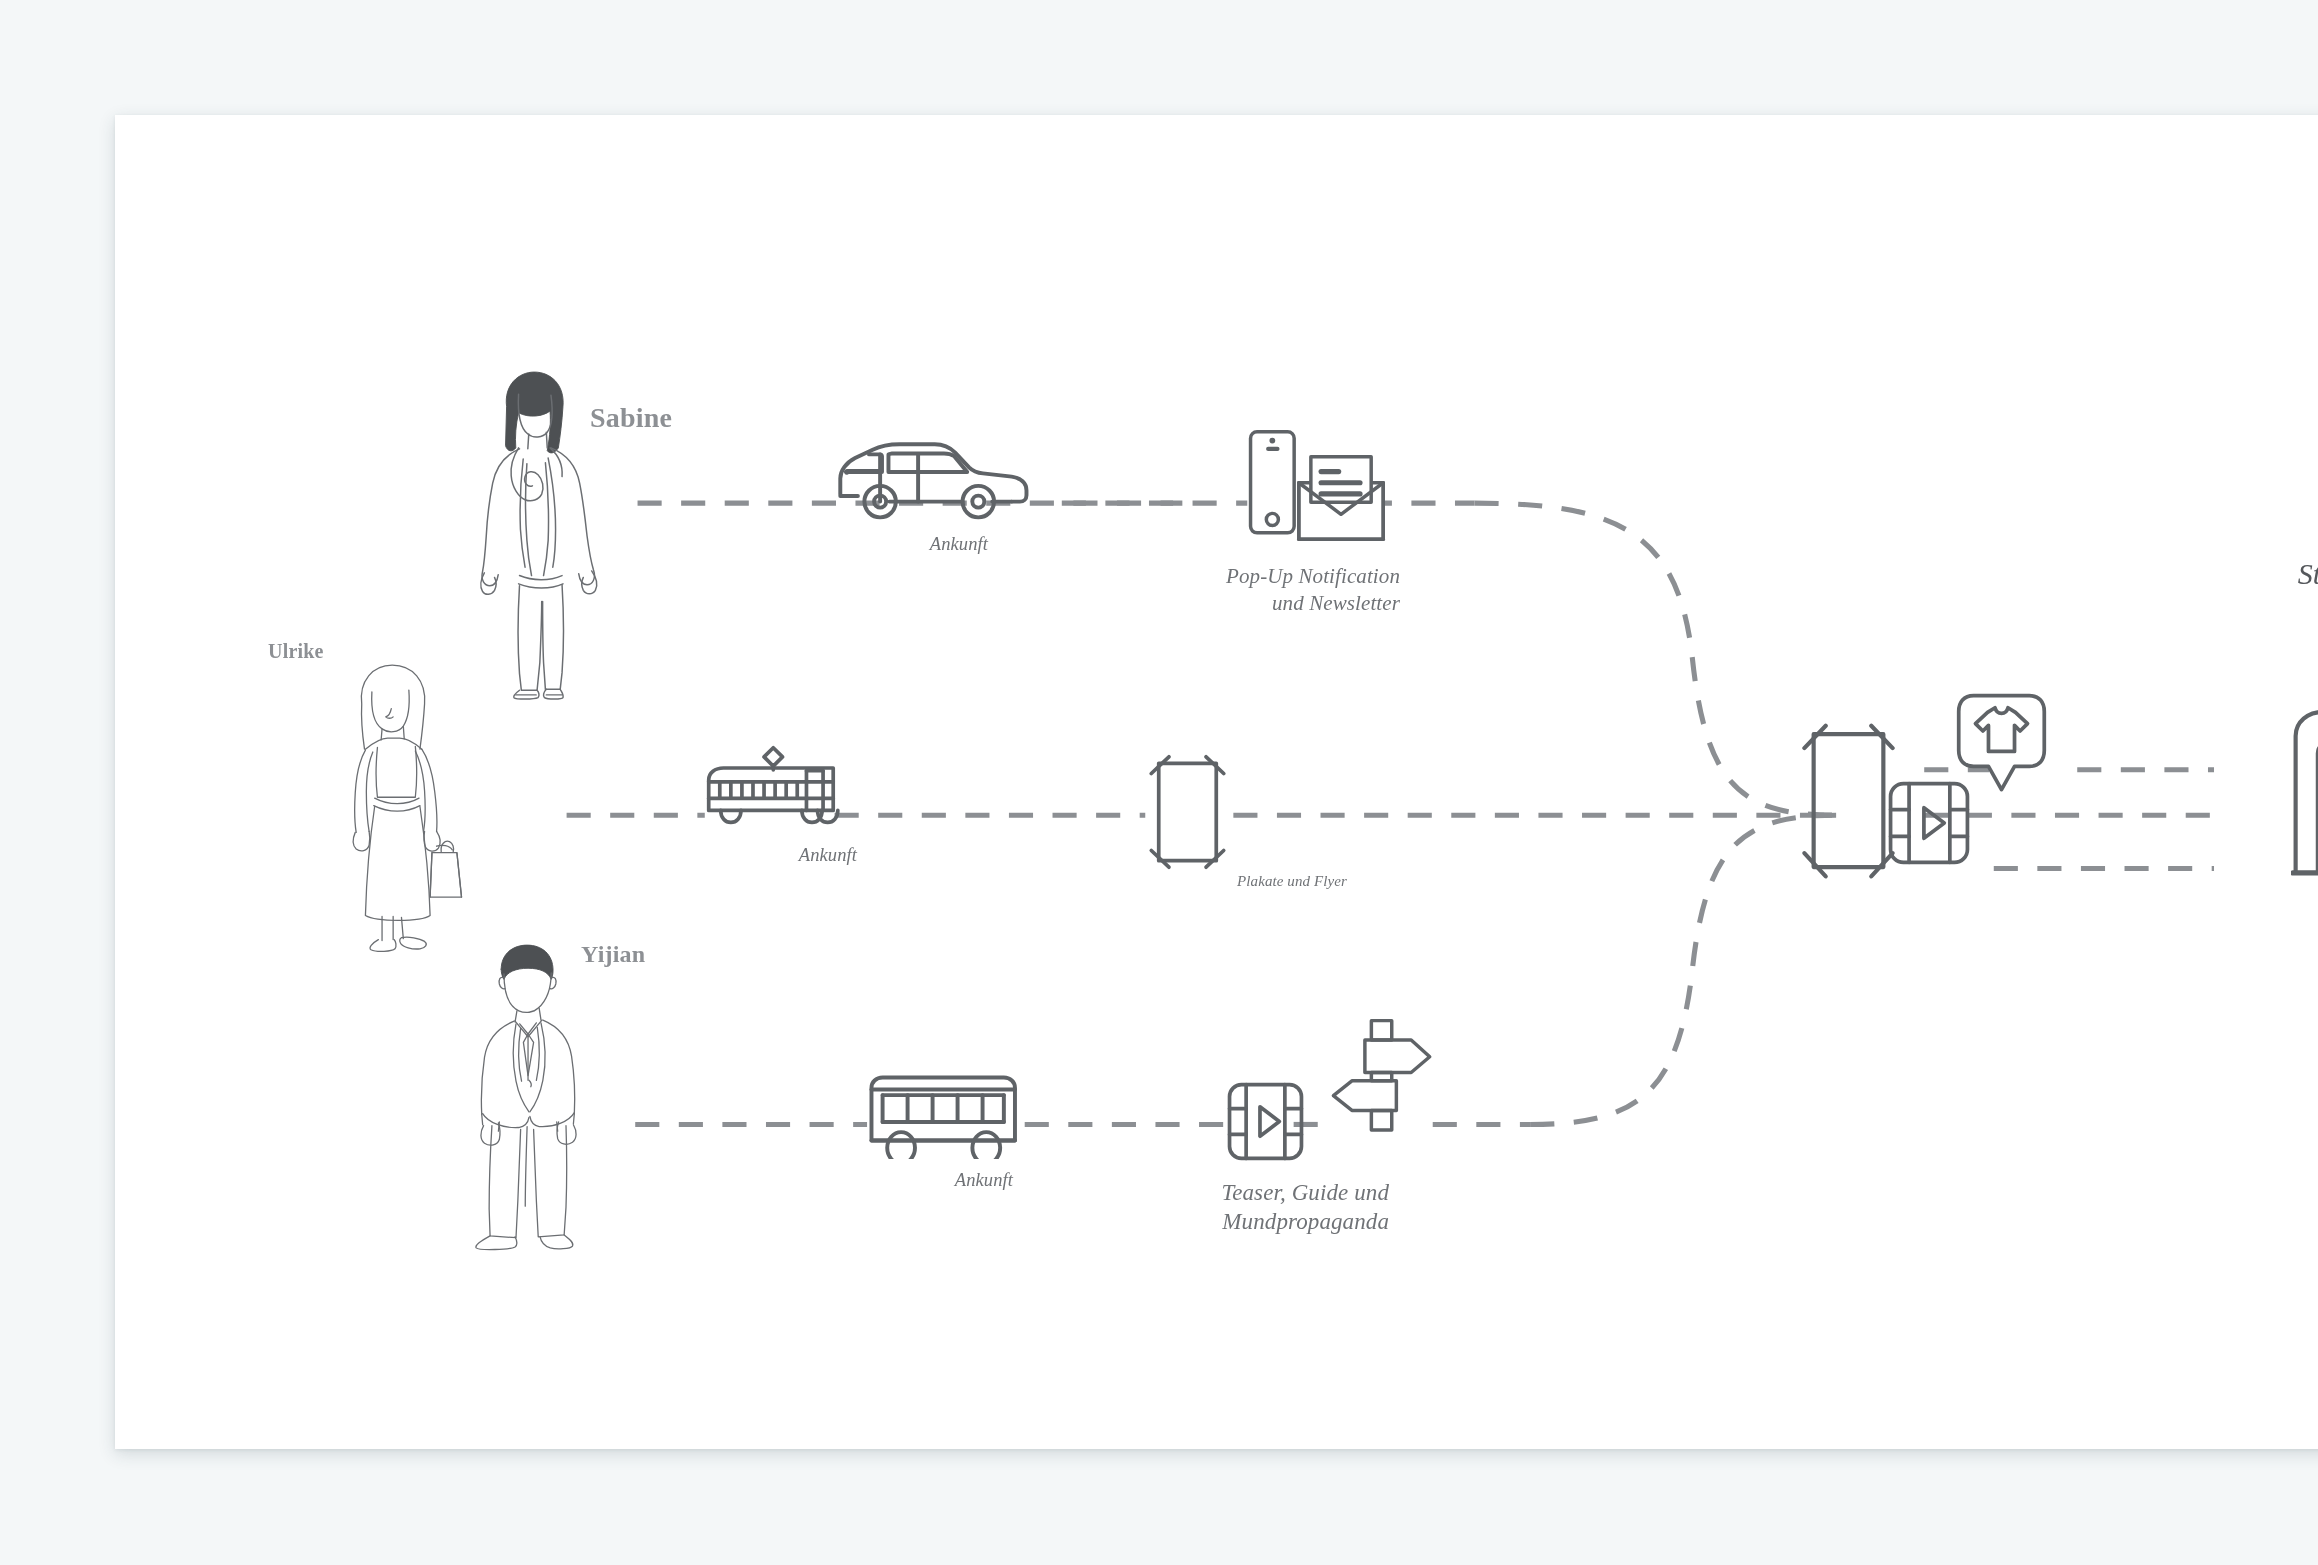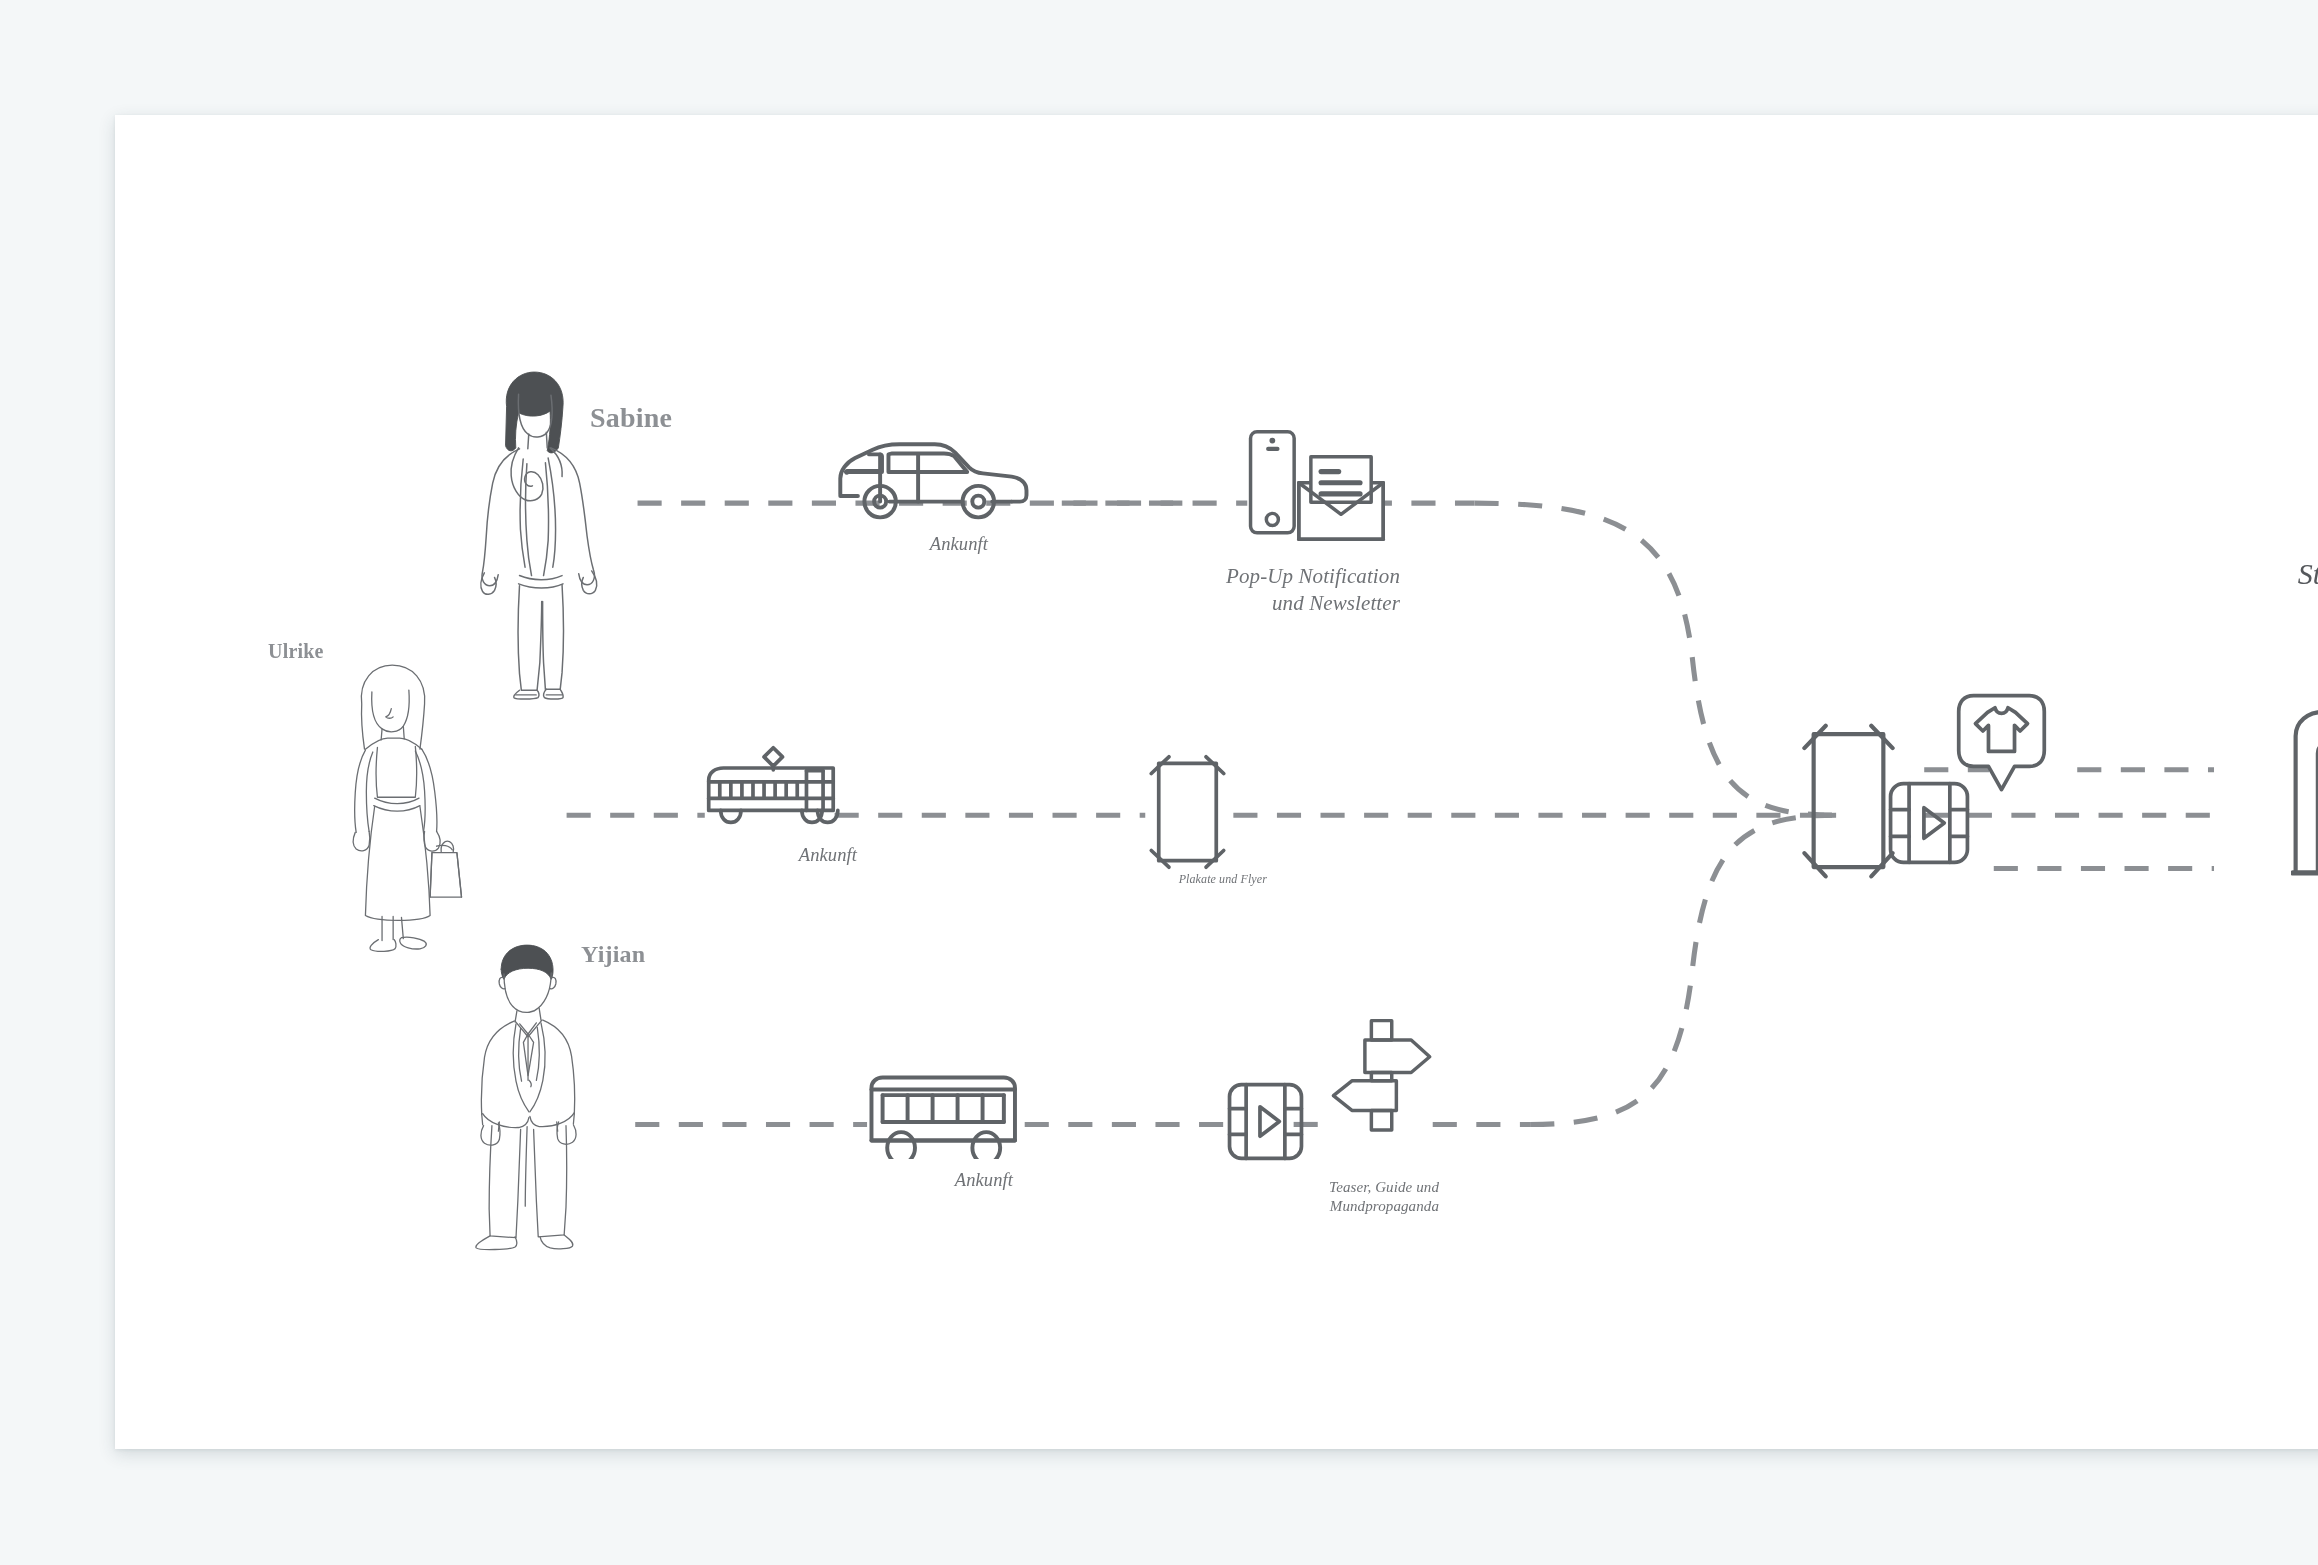--- a/index.html
+++ b/index.html
@@ -282,21 +282,21 @@
     <svg width="93" height="116" viewBox="0 0 200 250">
       <g fill="none" stroke="#5f6367" stroke-width="8" stroke-linejoin="round" stroke-linecap="round">
         <rect x="38" y="20" width="124" height="210"></rect>
         <path d="M22 42 L60 6"></path>
         <path d="M178 42 L140 6"></path>
         <path d="M22 208 L60 244"></path>
         <path d="M178 208 L140 244"></path>
       </g>
     </svg>
   </div>
-  <div class="label" style="left:1044px; top:872px; width:223px; font-size:12px;">Plakate und Flyer</div>
+  <div class="label" style="left:1124px; top:872px; width:223px; font-size:15px;">Plakate und Flyer</div>
 
   <div class="persona-name" style="left:581px; top:941px; font-size:24px;">Yijian</div>
   <div class="figwrap" style="left:466px; top:941px;">
     <svg width="125" height="311" viewBox="0 0 270 670">
       <g fill="none" stroke="#6b6e72" stroke-width="2.8" stroke-linejoin="round" stroke-linecap="round">
 
         <path d="M76 60 C76 26 102 8 132 8 C164 8 188 28 188 62
                  C188 72 186 78 184 82 C178 66 160 58 134 58
                  C108 58 88 66 82 82 C78 76 76 68 76 60 Z" fill="#4d5053" stroke="#4d5053" stroke-width="2"></path>
 
@@ -380,21 +380,21 @@
     <svg width="125" height="125" viewBox="0 0 270 270">
       <g fill="none" stroke="#5f6367" stroke-width="7.5" stroke-linejoin="round" stroke-linecap="round">
         <path d="M98 10 L142 10 L142 52 L98 52 Z"></path>
         <path d="M84 52 L184 52 L224 88 L184 122 L84 122 Z"></path>
         <path d="M98 122 L142 122 L142 140 L98 140 Z"></path>
         <path d="M152 140 L56 140 L16 172 L56 204 L152 204 Z"></path>
         <path d="M98 204 L142 204 L142 246 L98 246 Z"></path>
       </g>
     </svg>
   </div>
-  <div class="label" style="left:1198px; top:1178px; width:241px; font-size:15px;">Teaser, Guide und
+  <div class="label" style="left:1148px; top:1178px; width:241px; font-size:23px;">Teaser, Guide und
 Mundpropaganda</div>
 
   <div class="figwrap" style="left:1795px; top:723px;">
     <svg width="107" height="158" viewBox="0 0 230 340">
       <g fill="none" stroke="#5f6367" stroke-width="9" stroke-linejoin="round" stroke-linecap="round">
         <rect x="40" y="24" width="150" height="286"></rect>
         <path d="M20 54 L66 6"></path>
         <path d="M210 54 L164 6"></path>
         <path d="M20 280 L66 330"></path>
         <path d="M210 280 L164 330"></path>

